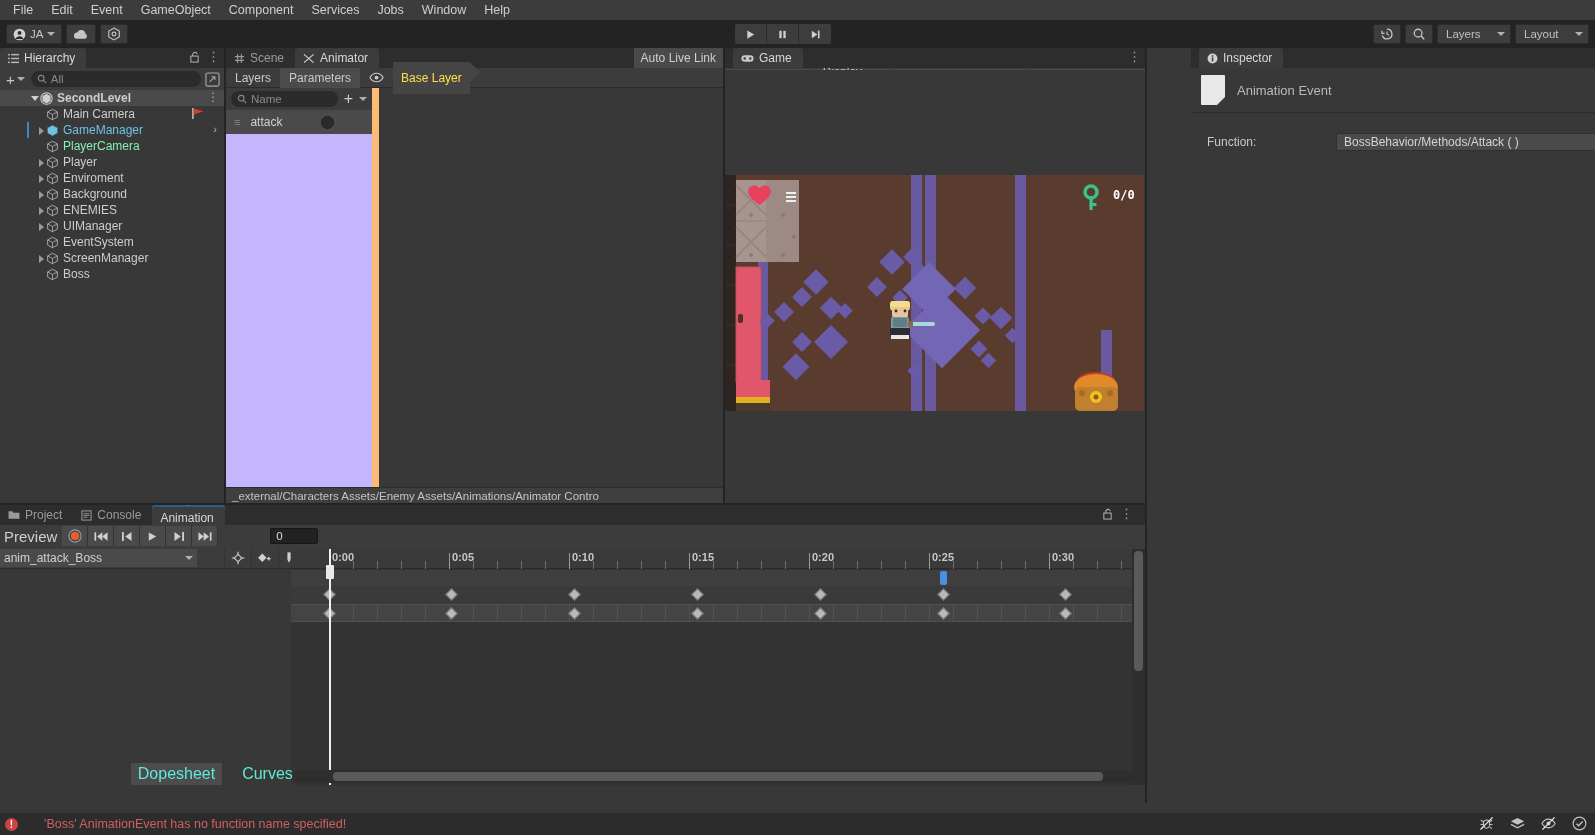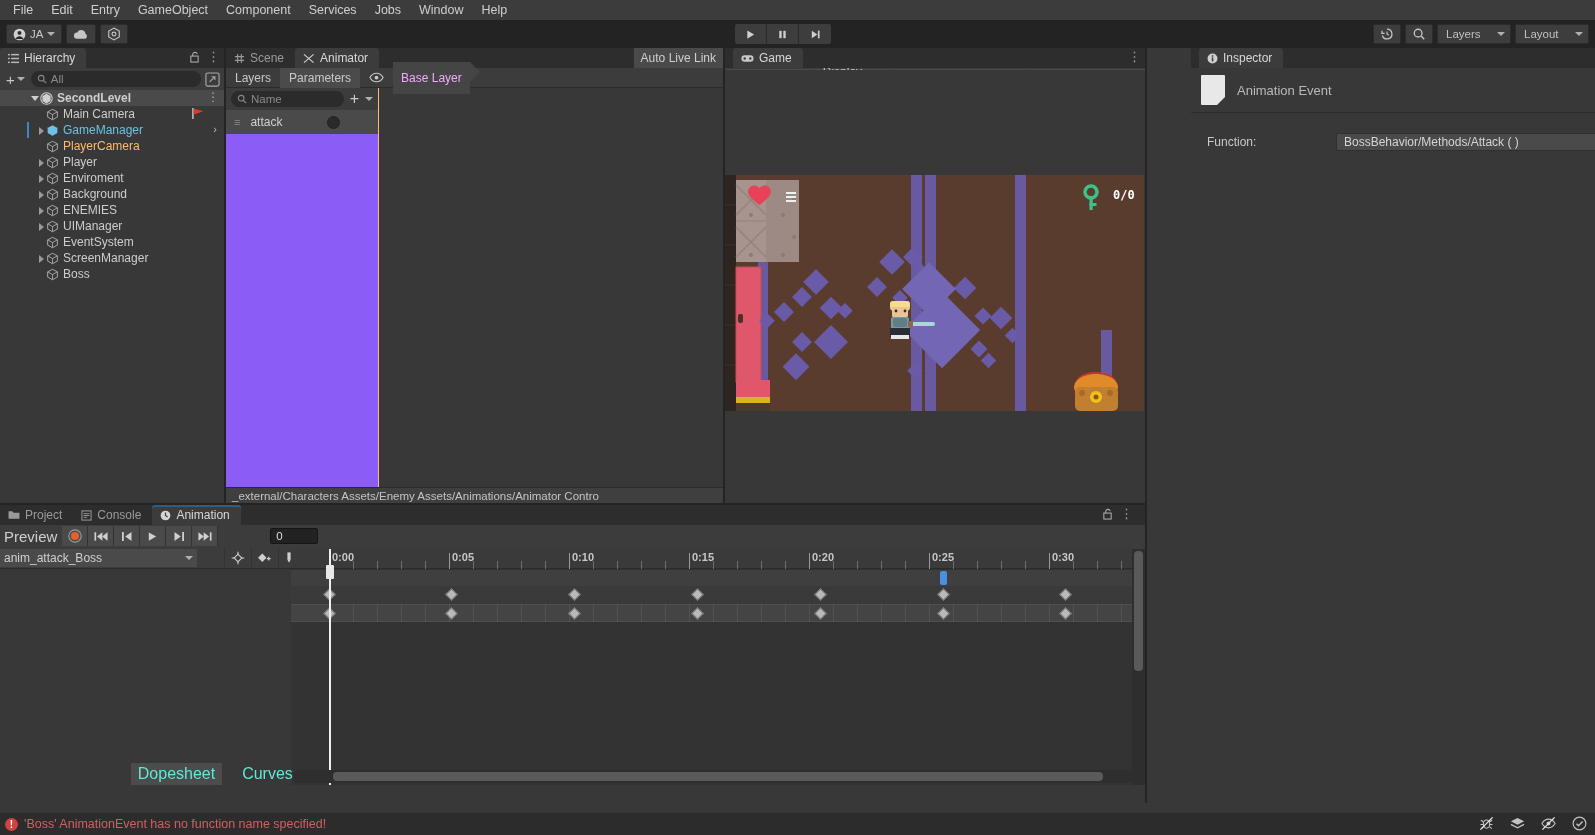--- a/index.html
+++ b/index.html
@@ -49,21 +49,21 @@
 
   
   .panel { position: absolute; background: #383838; }
   .tabstrip { height: 20px; background: #2d2d2d; display: flex; align-items: flex-end; position: relative; }
   .tab {
     height: 20px; padding: 0 11px 0 8px; display: flex; align-items: center; gap: 5px;
     font-size: 12px; color: #9a9a9a; background: #2d2d2d;
     border-top-left-radius: 3px; border-top-right-radius: 3px;
   }
   .tab.active { background: #3c3c3c; color: #d8d8d8; }
-  .tab.active.blue { box-shadow: inset 0 2px 0 #2c5d87; }
+  .tab.active.blue { box-shadow: inset 0 2px 0 #2c5d87; flex-direction: column; }
   .tab-icons { position: absolute; right: 4px; top: 3px; display: flex; gap: 7px; align-items: center; color: #a0a0a0; }
   .kebab { letter-spacing: 0; font-size: 13px; line-height: 12px; }
 
   
   #hierarchy { left: 0; top: 48px; width: 224px; height: 455px; background: #383838; }
   .hier-toolbar { height: 22px; background: #3c3c3c; display: flex; align-items: center; padding: 0 4px; gap: 4px; }
   .hier-add { display: flex; align-items: center; gap: 2px; color: #c8c8c8; font-size: 15px; padding: 0 2px; }
   .search-field {
     flex: 1; height: 16px; background: #2b2b2b; border-radius: 8px;
     display: flex; align-items: center; padding: 0 6px; gap: 4px; color: #8a8a8a; font-size: 11.5px;
@@ -85,33 +85,33 @@
   }
   .cube-ico { width: 13px; height: 13px; flex: 0 0 13px; }
   .hier-kebab { position: absolute; right: 5px; top: 1px; color: #b0b0b0; font-size: 12px; line-height: 12px; }
 
   
   #animator { left: 226px; top: 48px; width: 497px; height: 455px; }
   .anim-subbar { height: 20px; background: #3c3c3c; display: flex; align-items: center; border-bottom: 1px solid #2b2b2b; }
   .subtab { padding: 0 9px; height: 20px; display: flex; align-items: center; font-size: 12px; color: #c8c8c8; }
   .subtab.sel { background: #4b4b4b; }
   .layer-crumb {
-    display: flex; align-items: center; padding: 0 8px; height: 32px; font-size: 12px; color: #f0abfc;
+    display: flex; align-items: center; padding: 0 8px; height: 32px; font-size: 12px; color: #fde047;
     background: #454545; position: relative;
   }
   .layer-crumb::after {
     content: ''; position: absolute; right: -10px; top: 0; width: 0; height: 0;
     border-left: 10px solid #454545; border-top: 10px solid transparent; border-bottom: 10px solid transparent;
   }
   .auto-live {
     position: absolute; right: 0; top: 0; height: 20px; padding: 0 7px;
     display: flex; align-items: center; background: #4a4a4a; font-size: 12px; color: #cfcfcf;
   }
   .animator-body { position: absolute; top: 40px; left: 0; width: 497px; height: 415px; display: flex; }
-  .param-pane { width: 153px; background: #8b5cf6; border-right: 1px solid #fdba74; }
+  .param-pane { width: 153px; background: #c4b5fd; border-right: 7px solid #fdba74; }
   .param-top { height: 22px; background: #3c3c3c; display: flex; align-items: center; padding: 0 5px; gap: 6px; }
   .param-row { height: 24px; background: #4a4a4a; display: flex; align-items: center; padding: 0 8px; gap: 10px; font-size: 12px; color: #d0d0d0; }
   .param-grip { color: #8a8a8a; font-size: 11px; letter-spacing: 0; }
   .param-toggle { width: 13px; height: 13px; border-radius: 50%; background: #2a2a2a; border: 1px solid #222; margin-left: auto; margin-right: 30px; }
   .graph {
     flex: 1; position: relative; overflow: hidden;
     background-color: #2b2b2b;
     background-image:
       linear-gradient(to right, rgba(255,255,255,0.035) 1px, transparent 1px),
       linear-gradient(to bottom, rgba(255,255,255,0.035) 1px, transparent 1px),
@@ -207,37 +207,37 @@
   .dope-tab { width: 91px; height: 22px; display: flex; align-items: center; justify-content: center; font-size: 16px; color: #5eead4; }
   .dope-tab.sel { background: #4c4c4c; }
   .an-hscroll { position: absolute; left: 293px; bottom: 20px; width: 840px; height: 13px; background: #2e2e2e; border-radius: 6px; }
   .an-hscroll .thumb { position: absolute; left: 40px; top: 2px; width: 770px; height: 9px; background: #5a5a5a; border-radius: 4px; }
 
   
   .statusbar {
     position: absolute; left: 0; bottom: 0; width: 1595px; height: 22px; background: #2c2c2c;
     display: flex; align-items: center; padding-left: 5px; gap: 6px;
   }
-  .status-msg { font-size: 12.5px; color: #d06060; }
+  .status-msg { font-size: 12.5px; color: #d06060; margin-left: 20px; }
   .status-icons { position: absolute; right: 8px; top: 3px; display: flex; gap: 16px; align-items: center; }
   .err-badge { width: 13px; height: 13px; border-radius: 50%; background: #c44; display: flex;
                align-items: center; justify-content: center; color: #fff; font-size: 10px; font-weight: bold; }
 
   .divider-v { position: absolute; background: #242424; width: 2px; }
   .divider-h { position: absolute; background: #242424; height: 2px; }
 </style>
 </head>
 <body>
 
 <div id="app">
 
   <div class="menubar">
     <span class="mi">File</span>
     <span class="mi">Edit</span>
-    <span class="mi">Entry</span>
+    <span class="mi">Event</span>
     <span class="mi">GameObject</span>
     <span class="mi">Component</span>
     <span class="mi">Services</span>
     <span class="mi">Jobs</span>
     <span class="mi">Window</span>
     <span class="mi">Help</span>
   </div>
 
   <div class="toolbar">
     <div class="tb-btn tb-account">
@@ -380,21 +380,21 @@
             <span style="color:#6ec1e4">GameManager</span>
             <span style="position:absolute;right:7px;top:1px;color:#bbb;font-size:11px">›</span>
           </div>
           <div class="hrow">
             <span style="width:36px"></span>
             <span class="tri"></span>
             <svg class="cube-ico" viewBox="0 0 16 16" style="margin-right:4px">
               <path d="M8 1.6 14 4.8v6.4L8 14.4 2 11.2V4.8z" fill="none" stroke="#a8a8a8" stroke-width="1.2"></path>
               <path d="M2 4.8 8 8l6-3.2M8 8v6.4" fill="none" stroke="#a8a8a8" stroke-width="1.1"></path>
             </svg>
-            <span style="color:#fdba74">PlayerCamera</span>
+            <span style="color:#86efac">PlayerCamera</span>
           </div>
           <div class="hrow">
             <span style="width:36px"></span>
             <span class="tri closed"></span>
             <svg class="cube-ico" viewBox="0 0 16 16" style="margin-right:4px">
               <path d="M8 1.6 14 4.8v6.4L8 14.4 2 11.2V4.8z" fill="none" stroke="#a8a8a8" stroke-width="1.2"></path>
               <path d="M2 4.8 8 8l6-3.2M8 8v6.4" fill="none" stroke="#a8a8a8" stroke-width="1.1"></path>
             </svg>
             <span style="color:#cdcdcd">Player</span>
           </div>

